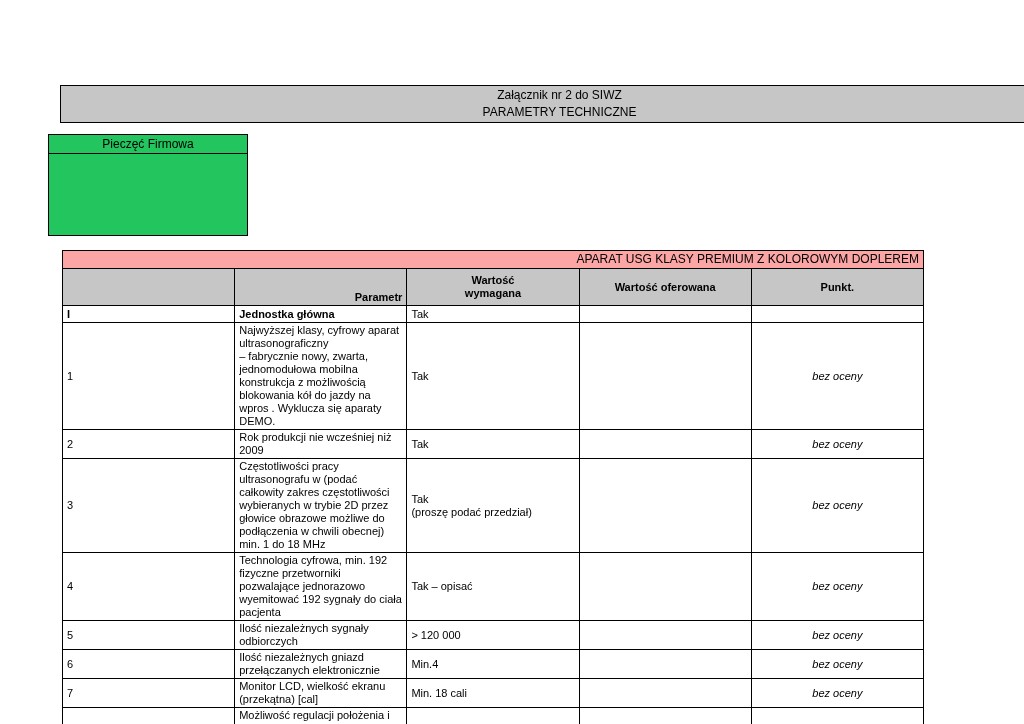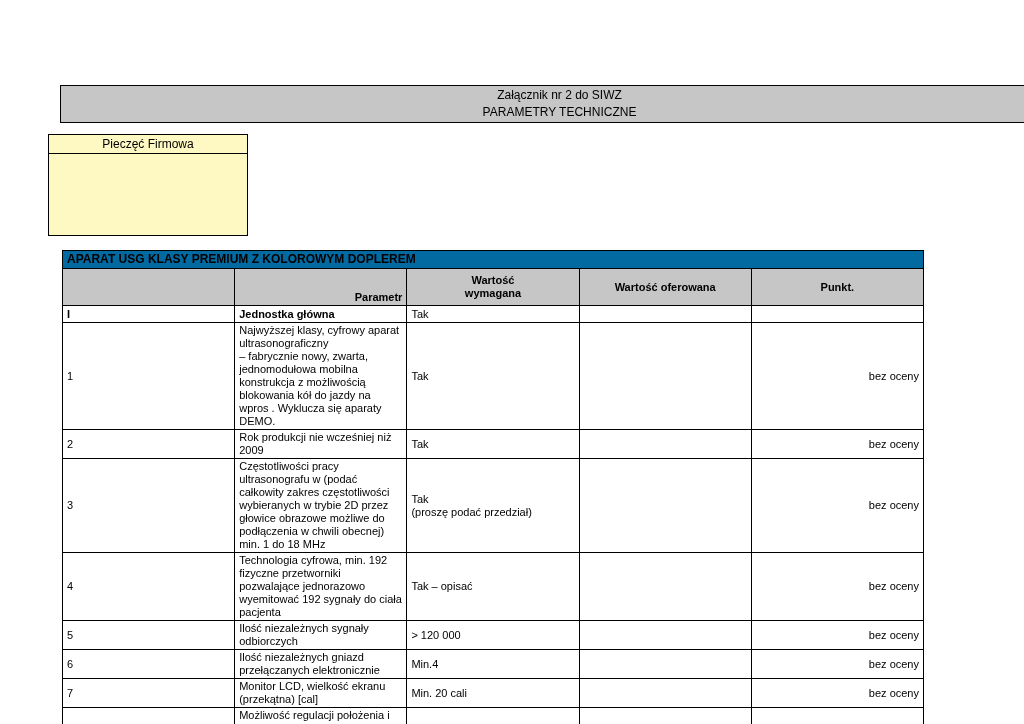--- a/index.html
+++ b/index.html
@@ -29,21 +29,21 @@
     line-height: 17px;
     padding: 1px 0;
   }
   .stamp-box {
     position: absolute;
     left: 48px;
     top: 134px;
     width: 200px;
     box-sizing: border-box;
     border: 1px solid #000000;
-    background: #fef9c3;
+    background: #22c55e;
   }
   .stamp-label {
     border-bottom: 1px solid #000000;
     text-align: center;
     font-size: 12px;
     line-height: 16px;
     padding: 1px 0;
   }
   .stamp-area {
     height: 81px;
@@ -63,23 +63,23 @@
     padding: 1px 4px;
     vertical-align: middle;
     overflow: hidden;
   }
   .col-id       { width: 46px; }
   .col-param    { width: 418px; }
   .col-required { width: 116px; }
   .col-offered  { width: 136px; }
   .col-points   { }
   .table-title {
-    background: #0369a1;
-    text-align: left;
-    font-weight: bold;
+    background: #fca5a5;
+    text-align: right;
+    font-weight: normal;
     font-size: 12px;
     height: 15px;
   }
   tr.col-headers th {
     background: #c6c6c6;
     font-weight: bold;
     height: 34px;
     white-space: pre-wrap;
   }
   tr.col-headers th.col-param {
@@ -88,21 +88,21 @@
   }
   tr.col-headers th.col-required,
   tr.col-headers th.col-offered,
   tr.col-headers th.col-points {
     text-align: center;
   }
   td.col-id { text-align: left; }
   td.col-param { text-align: left; white-space: pre-wrap; }
   td.col-required { text-align: left; white-space: pre-wrap; }
   td.col-offered { }
-  td.col-points { text-align: right; }
+  td.col-points { text-align: center; font-style: italic; }
   tr.bold-row td.col-id,
   tr.bold-row td.col-param {
     font-weight: bold;
   }
   .params-table td { height: 14px; }
 </style>
 </head>
 <body>
 
 <div class="page">
@@ -179,21 +179,21 @@
         <tr>
           <td class="col-id">6</td>
           <td class="col-param">Ilość niezależnych gniazd przełączanych elektronicznie</td>
           <td class="col-required">Min.4</td>
           <td class="col-offered"></td>
           <td class="col-points">bez oceny</td>
         </tr>
         <tr>
           <td class="col-id">7</td>
           <td class="col-param">Monitor LCD, wielkość ekranu (przekątna) [cal]</td>
-          <td class="col-required">Min. 20 cali</td>
+          <td class="col-required">Min. 18 cali</td>
           <td class="col-offered"></td>
           <td class="col-points">bez oceny</td>
         </tr>
         <tr>
           <td class="col-id">8</td>
           <td class="col-param">Możliwość regulacji położenia i wysokości monitora niezależnie od panelu sterowania.</td>
           <td class="col-required">Tak</td>
           <td class="col-offered"></td>
           <td class="col-points">bez oceny</td>
         </tr>

